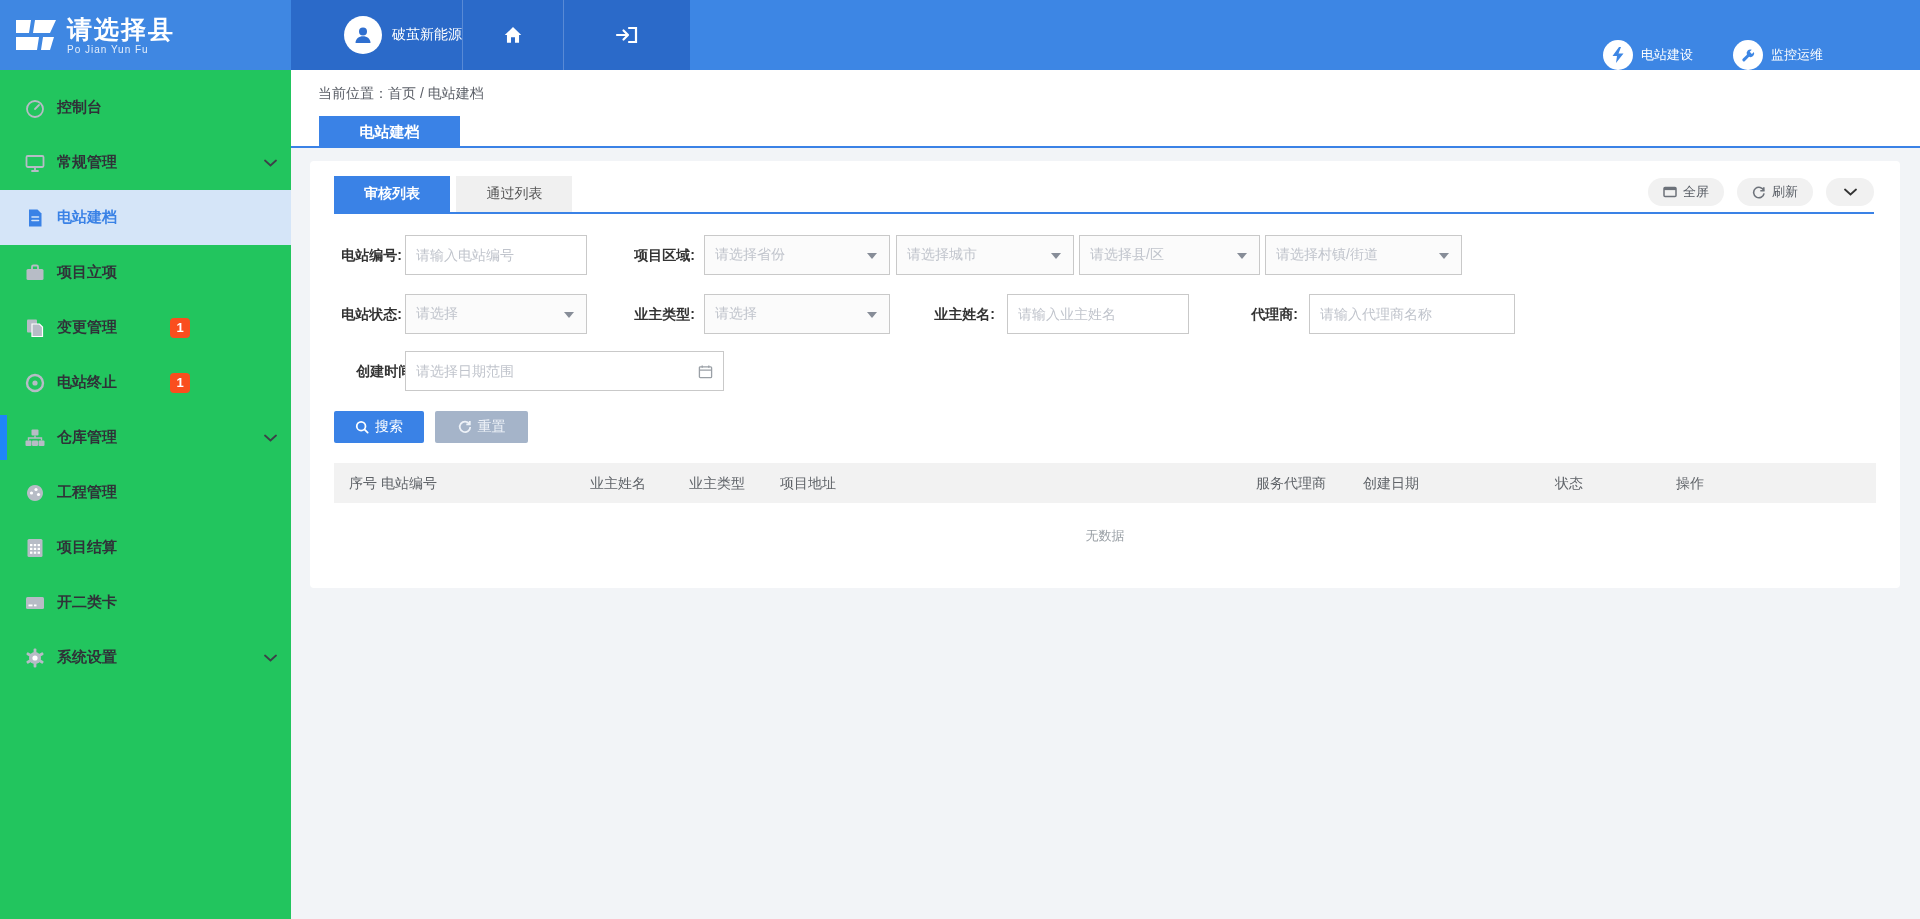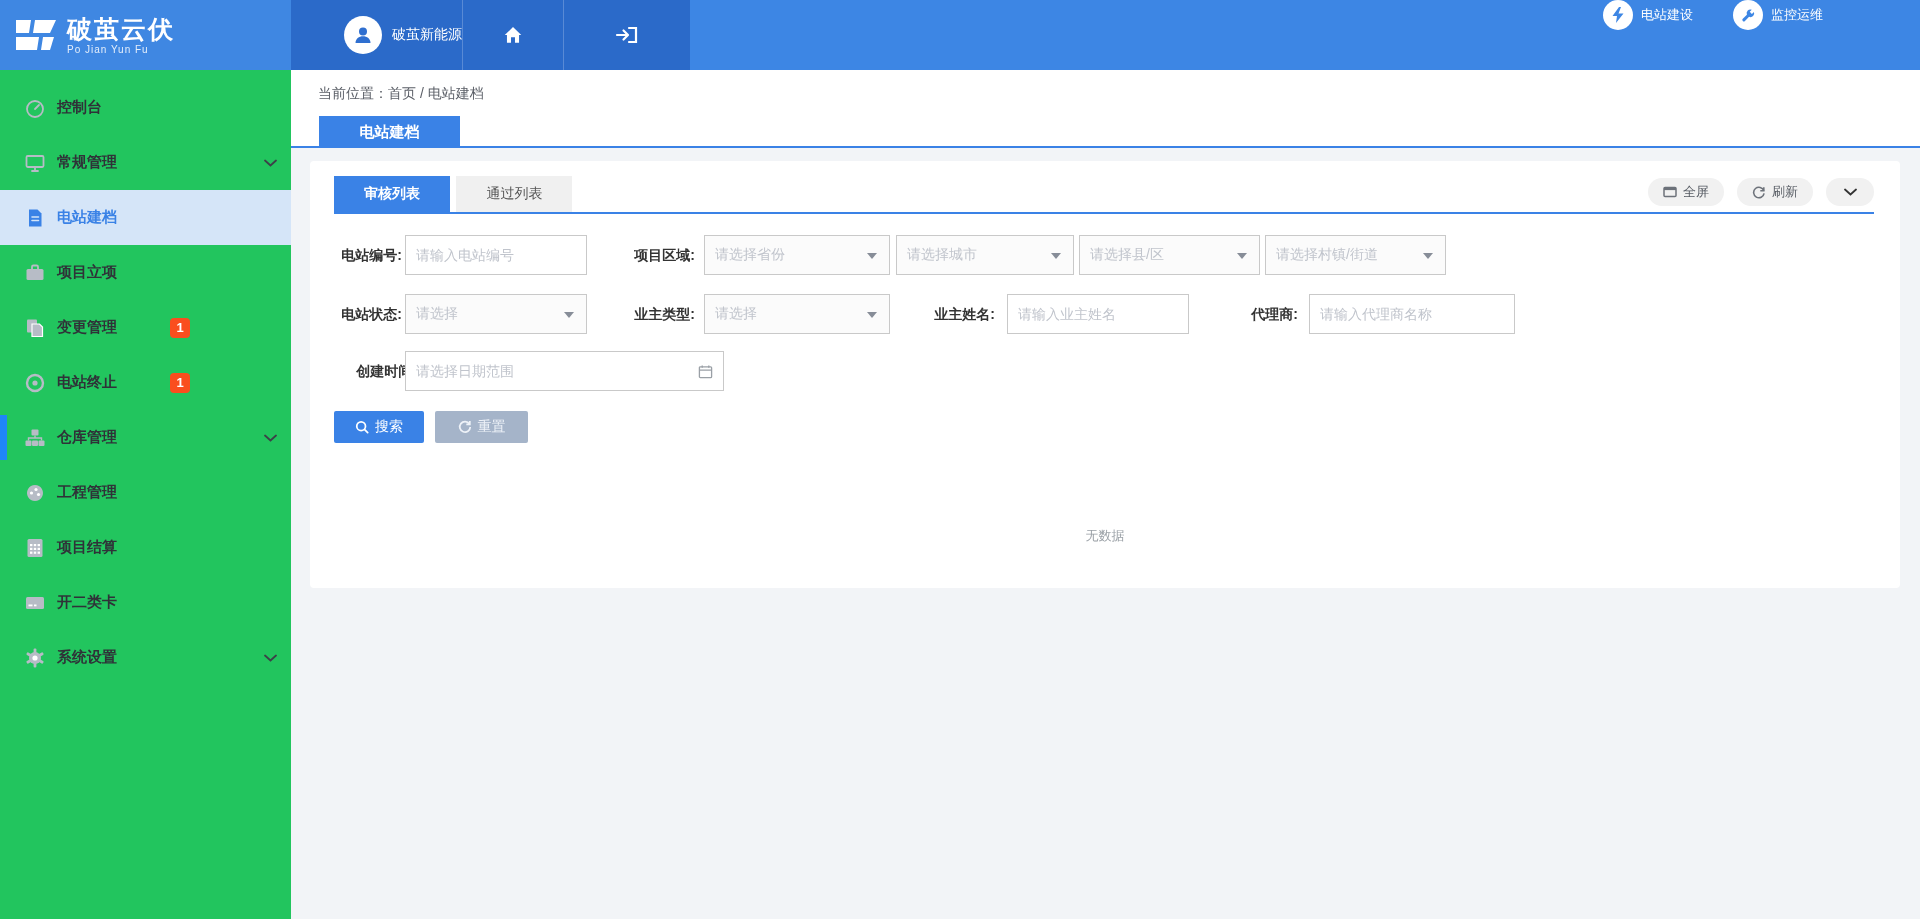--- a/index.html
+++ b/index.html
@@ -12,21 +12,21 @@
   .logo-text { margin-left:9px; color:#fff; }
   .logo-title { font-size:25px; font-weight:700; letter-spacing:2px; line-height:26px; }
   .logo-sub { font-size:10px; letter-spacing:1px; opacity:.85; margin-top:2px; }
   .seg { height:70px; background:#2b6ac9; display:flex; align-items:center; justify-content:center; flex:0 0 auto; cursor:pointer; }
   .seg + .seg { border-left:1px solid rgba(255,255,255,.22); }
   .seg-user { width:171px; justify-content:flex-end; padding-left:21px; }
   .seg-home { width:101px; }
   .seg-signin { width:127px; }
   .avatar { width:38px; height:38px; border-radius:50%; background:#fff; display:flex; align-items:center; justify-content:center; color:#2f6fd0; flex:0 0 auto; }
   .company { color:#fff; font-size:14px; margin-left:10px; white-space:nowrap; }
-  .top-rest { flex:1 1 auto; background:#3d86e4; display:flex; align-items:flex-start; justify-content:flex-end; padding-right:97px; gap:40px; }
+  .top-rest { flex:1 1 auto; background:#3d86e4; display:flex; align-items:flex-end; justify-content:flex-end; padding-right:97px; gap:40px; }
   .top-link { display:flex; align-items:center; gap:8px; color:#fff; font-size:13px; cursor:pointer; }
   .circle-icon { width:30px; height:30px; border-radius:50%; background:#fff; color:#3d86e4; display:flex; align-items:center; justify-content:center; }
 
   
   .sidebar { position:absolute; left:0; top:70px; width:291px; bottom:0; background:#22c55e; padding-top:10px; }
   .side-item { position:relative; height:55px; display:flex; align-items:center; padding-left:24px; cursor:pointer; }
   .side-item .micon { width:22px; height:22px; color:#b7bcc6; flex:0 0 auto; }
   .side-item .mlabel { margin-left:11px; font-size:15px; font-weight:700; color:#2f3238; }
   .side-item.active { background:#d5e5f8; }
   .side-item.active .micon, .side-item.active .mlabel { color:#3a82e6; }
@@ -84,21 +84,21 @@
 
   <header class="topbar">
     <div class="logo-area">
       <svg width="44" height="38" viewBox="0 0 44 38">
         <polygon points="2,4 17,4 15,17 2,17" fill="#fff"></polygon>
         <polygon points="21,4 42,4 36,17 19,17" fill="#fff"></polygon>
         <polygon points="2,21 25,21 23,34 2,34" fill="#fff"></polygon>
         <polygon points="29,21 40,21 36,34 27,34" fill="#fff"></polygon>
       </svg>
       <div class="logo-text">
-        <div class="logo-title">破茧云伏</div>
+        <div class="logo-title">请选择县</div>
         <div class="logo-sub">Po Jian Yun Fu</div>
       </div>
     </div>
 
     <div class="seg seg-user">
       <span class="avatar">
         <svg width="22" height="22" viewBox="0 0 22 22">
           <circle cx="11" cy="7.5" r="4" fill="currentColor"></circle>
           <path d="M3.5 19 c0-4.2 3.4-6.8 7.5-6.8 s7.5 2.6 7.5 6.8 z" fill="currentColor"></path>
         </svg>
@@ -311,21 +311,21 @@
       <span class="f-label" style="left:315px; top:74px; width:70px;">项目区域:</span>
       <div class="f-select" style="left:394px; top:74px; width:186px;">
         <span>请选择省份</span>
       </div>
       <div class="f-select" style="left:586px; top:74px; width:178px;">
         <span>请选择城市</span>
       </div>
       <div class="f-select" style="left:769px; top:74px; width:181px;">
         <span>请选择县/区</span>
       </div>
-      <div class="f-select" style="left:955px; top:74px; width:181px;">
+      <div class="f-select" style="left:955px; top:74px; width:197px;">
         <span>请选择村镇/街道</span>
       </div>
 
       <span class="f-label" style="left:24px; top:133px; width:68px;">电站状态:</span>
       <div class="f-select" style="left:95px; top:133px; width:182px;">
         <span>请选择</span>
       </div>
       <span class="f-label" style="left:315px; top:133px; width:70px;">业主类型:</span>
       <div class="f-select" style="left:394px; top:133px; width:186px;">
         <span>请选择</span>
@@ -354,18 +354,29 @@
         <span>搜索</span>
       </button>
       <button class="btn btn-reset">
         <svg width="14" height="14" viewBox="0 0 16 16" fill="none" stroke="#eef2f8" stroke-width="2">
           <path d="M13 4.5 A6 6 0 1 0 14 8"></path>
           <path d="M13.5 1 V5 H9.5"></path>
         </svg>
         <span>重置</span>
       </button>
 
+      <div class="thead">
+        <span style="left:15px;">序号</span>
+        <span style="left:47px;">电站编号</span>
+        <span style="left:256px;">业主姓名</span>
+        <span style="left:355px;">业主类型</span>
+        <span style="left:446px;">项目地址</span>
+        <span style="left:922px;">服务代理商</span>
+        <span style="left:1029px;">创建日期</span>
+        <span style="left:1221px;">状态</span>
+        <span style="left:1342px;">操作</span>
+      </div>
 
       <div class="empty">无数据</div>
 
     </section>
   </main>
 </div>
 
 </body></html>

